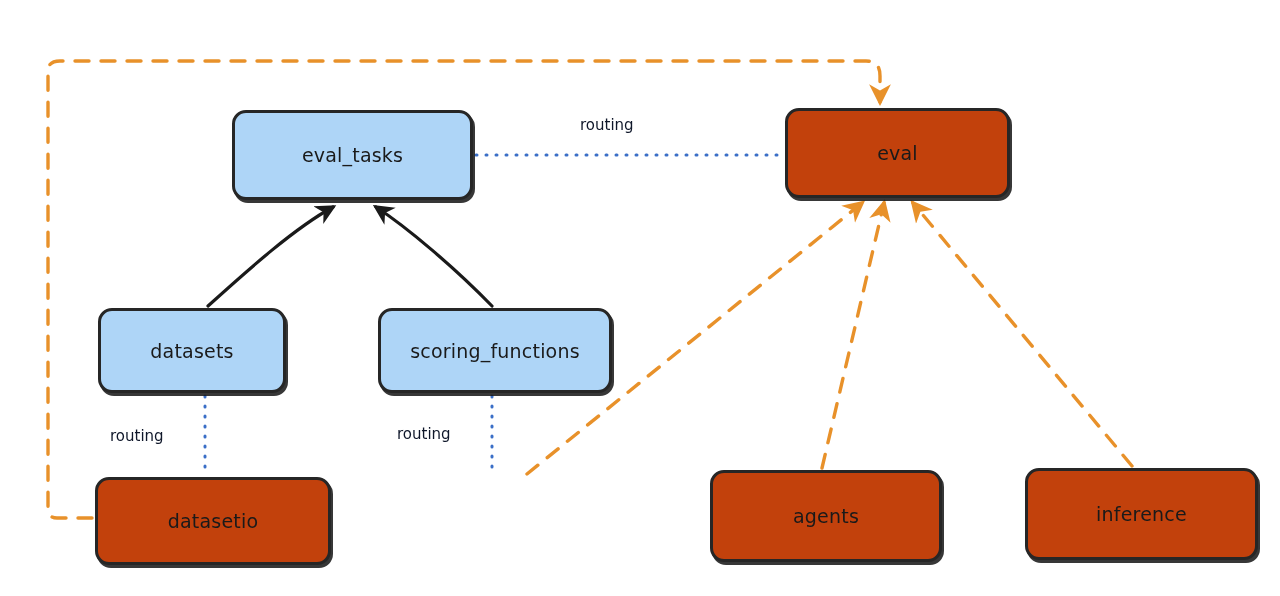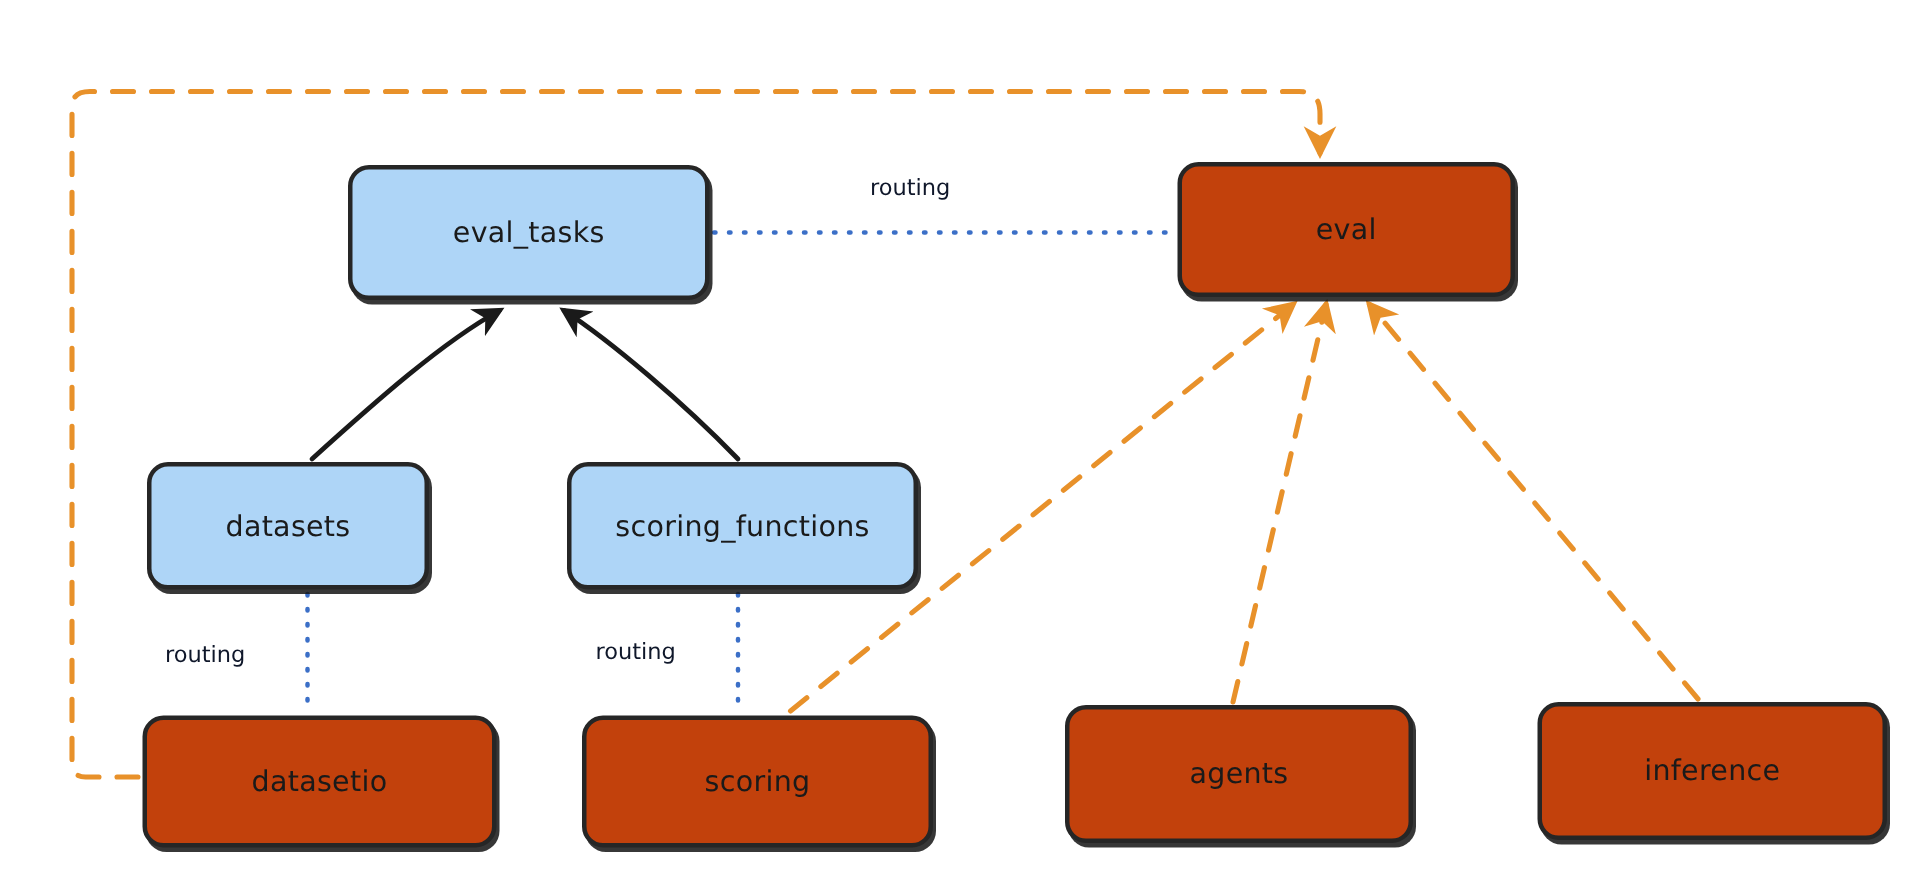--- a/index.html
+++ b/index.html
@@ -104,23 +104,20 @@
   </div>
 
   <div class="node blue" style="left:378px; top:308px; width:234px; height:85px;">
     <span>scoring_functions</span>
   </div>
 
   <div class="node green" style="left:95px; top:477px; width:236px; height:88px;">
     <span>datasetio</span>
   </div>
 
-  <div class="node green" style="left:388px; top:477px; width:234px; height:88px;">
-    <span>scoring</span>
-  </div>
 
   <div class="node green" style="left:1025px; top:468px; width:233px; height:92px;">
     <span>inference</span>
   </div>
 
   <div class="node green" style="left:710px; top:470px; width:232px; height:92px;">
     <span>agents</span>
   </div>
 
   <div class="edge-label" style="left:580px; top:116px;">routing</div>

